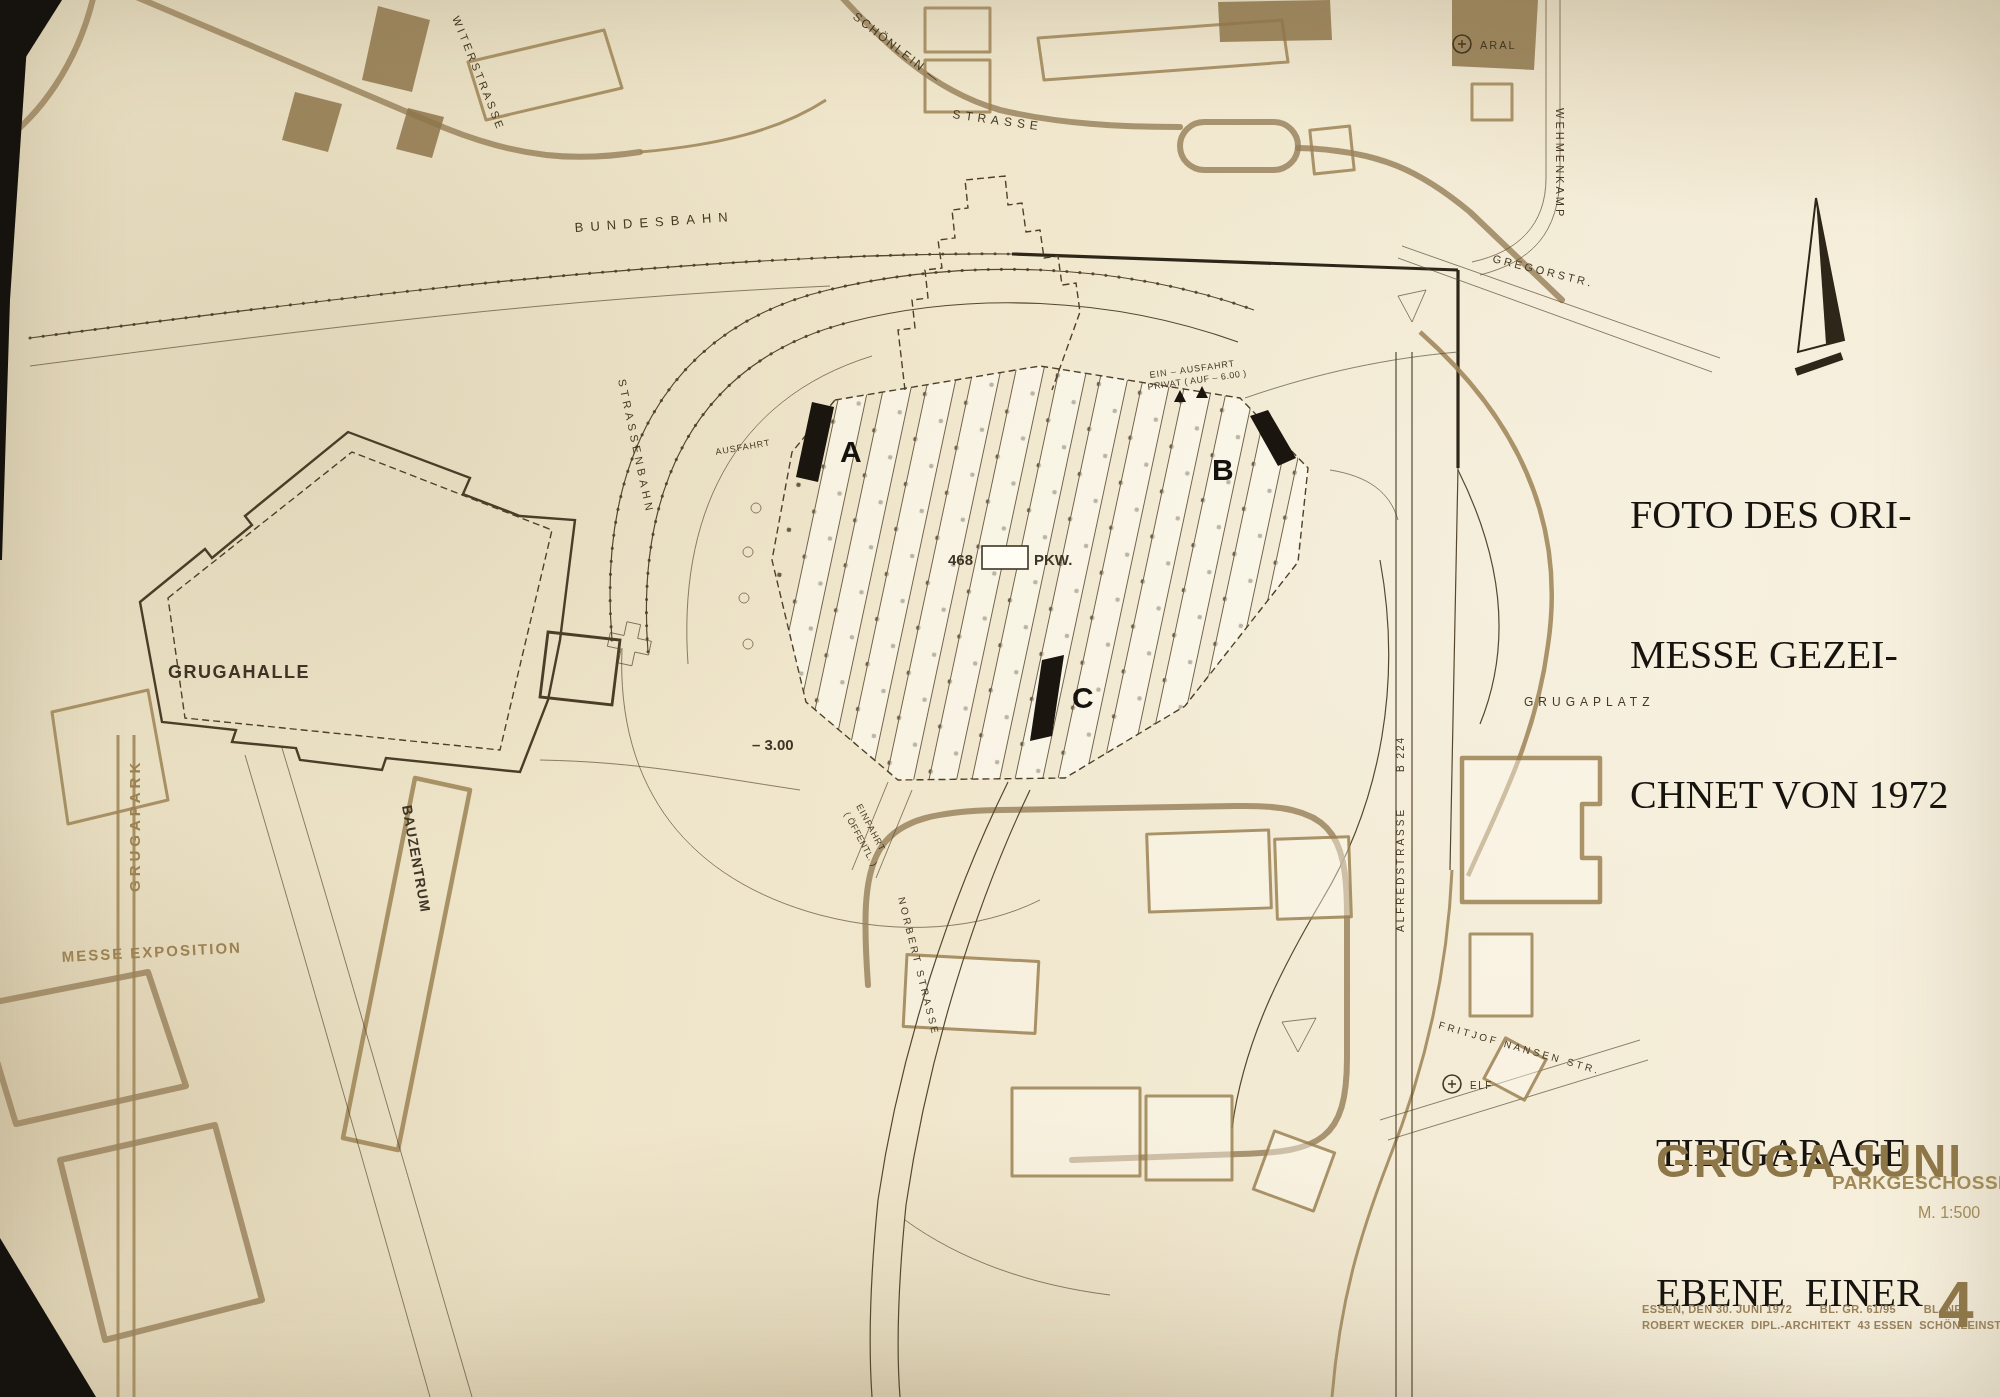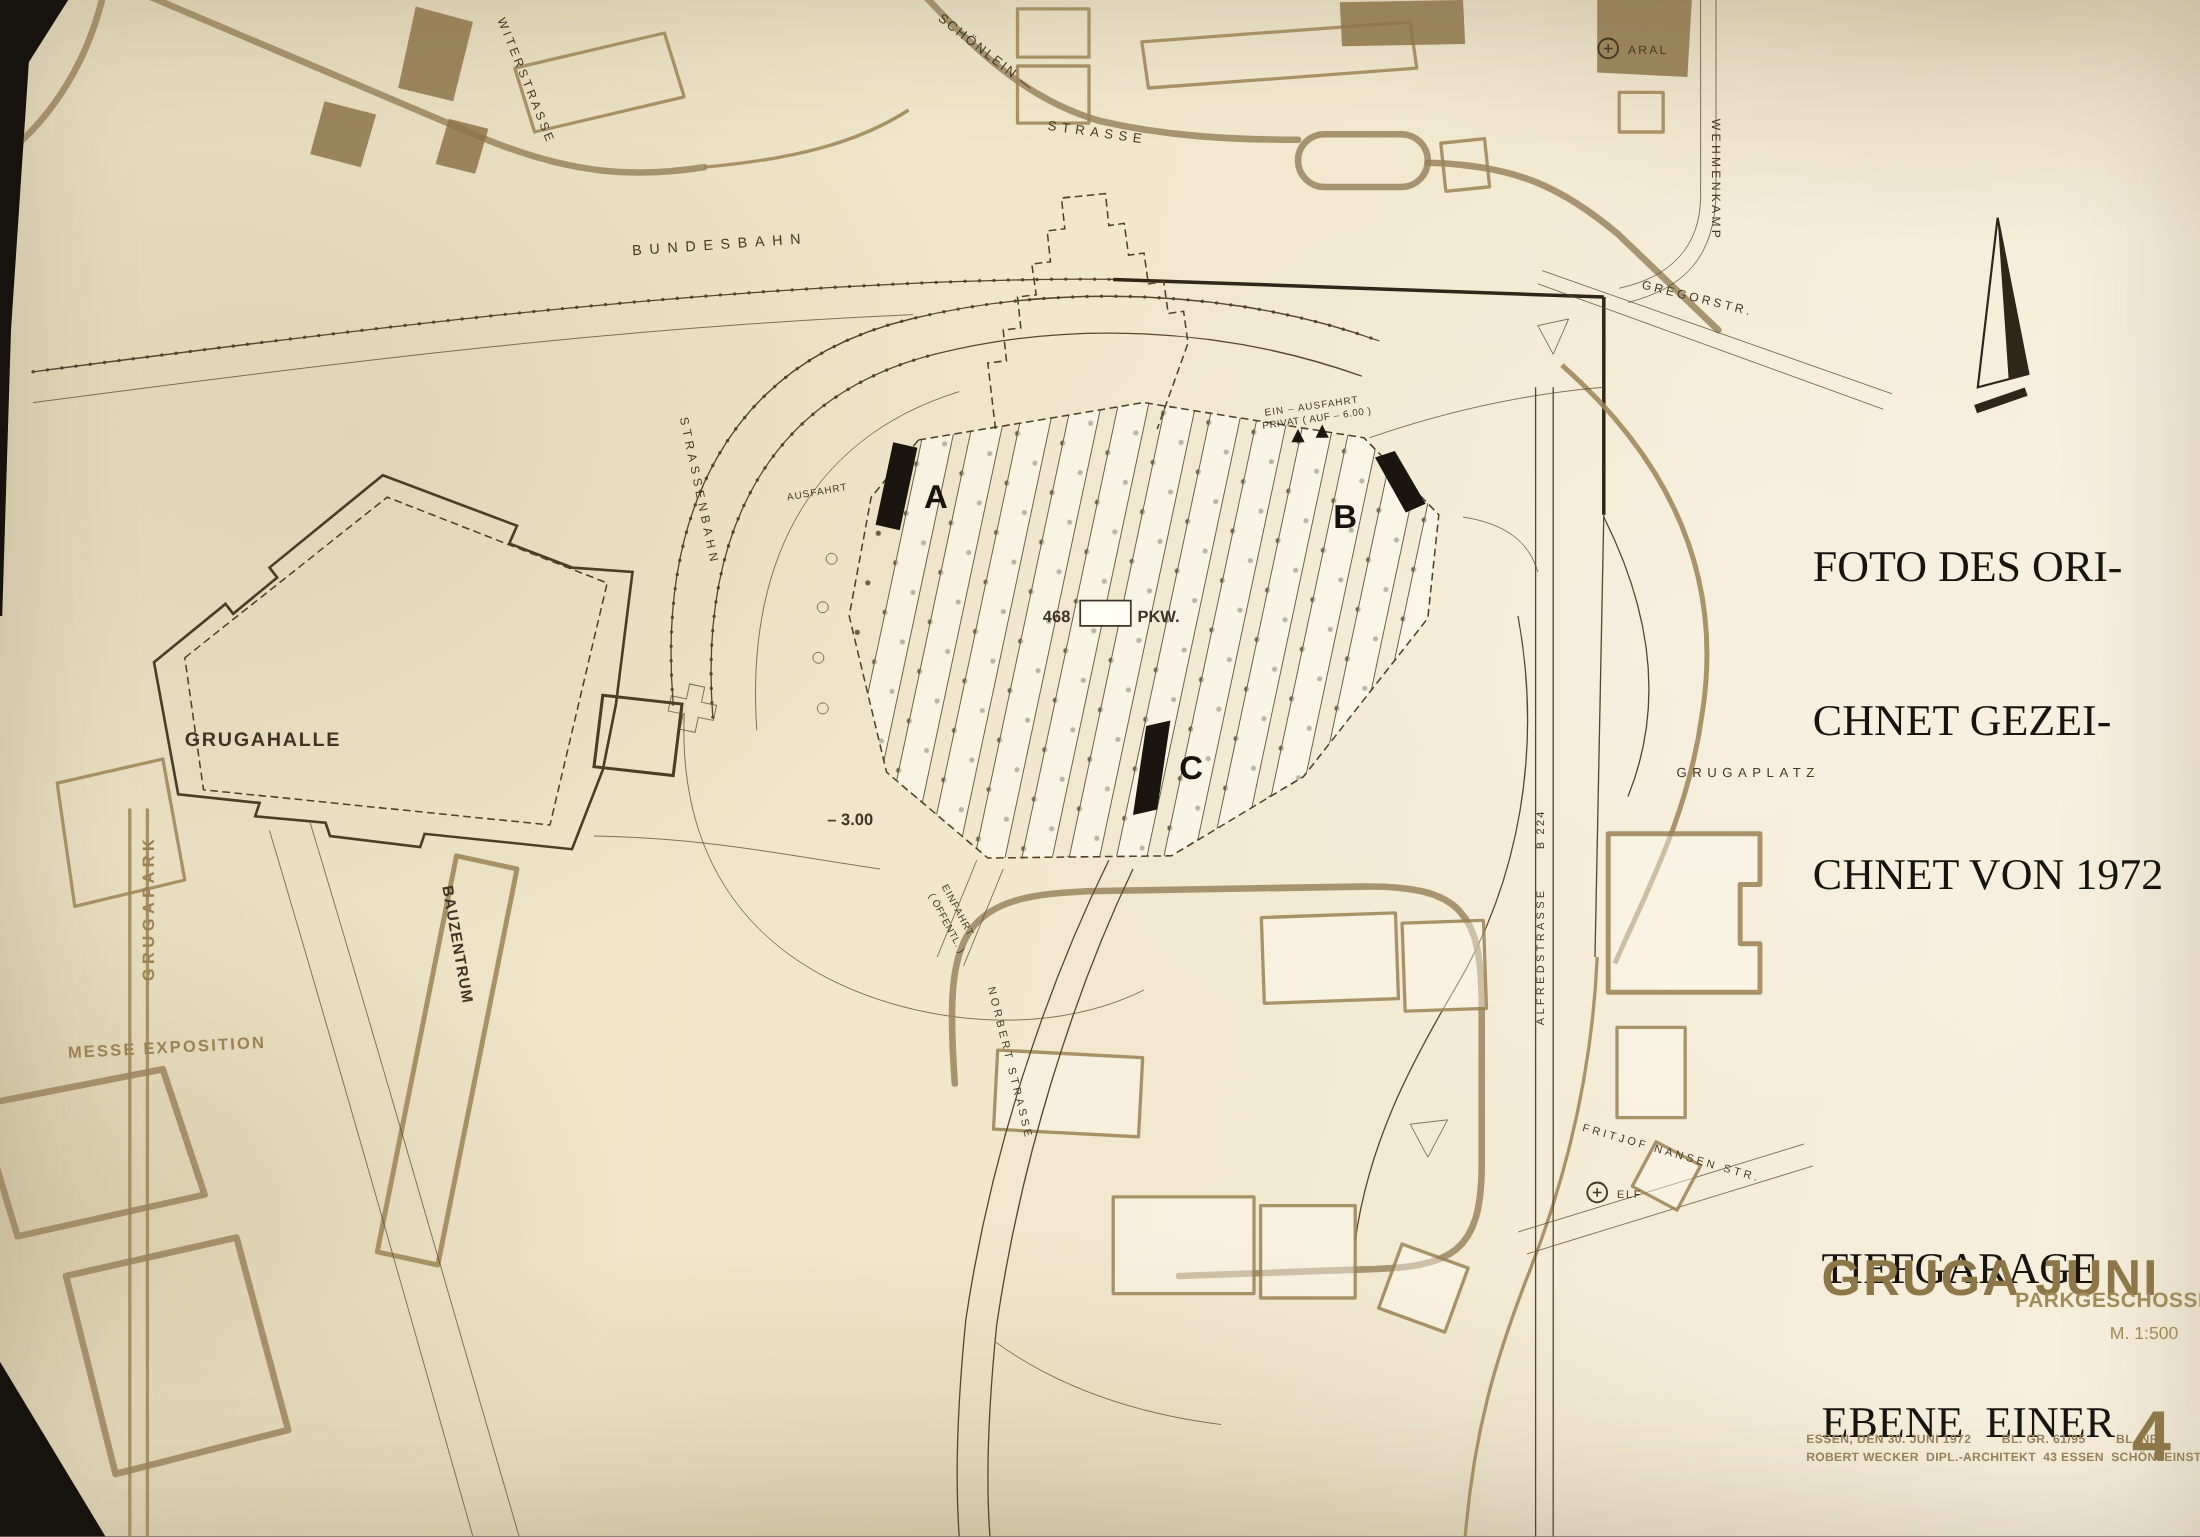--- a/index.html
+++ b/index.html
@@ -245,23 +245,23 @@
     <text class="ramp" x="1072" y="708">C</text>
   </g>
 
   <g>
     <polygon class="edge" points="0,0 30,0 10,300 2,560 0,560"></polygon>
     <polygon class="edge" points="0,0 62,0 0,98"></polygon>
     <polygon class="edge" points="0,1238 96,1397 0,1397"></polygon>
   </g>
 </svg>
 
-<div class="cap" style="left:1630px;top:398px;font-size:40px;margin-left:18px;">
+<div class="cap" style="left:1630px;top:398px;font-size:40px;">
   <div>FOTO DES ORI-</div>
-  <div>CHNET GEZEI-</div>
+  <div>MESSE GEZEI-</div>
   <div>CHNET VON 1972</div>
 </div>
 
 <div class="cap" style="left:1656px;top:1036px;font-size:40px;">
   <div>TIEFGARAGE</div>
   <div>EBENE  EINER</div>
 </div>
 
 <div class="brown" style="position:absolute;left:1656px;top:1134px;font-size:46px;letter-spacing:2px;">GRUGA JUNI</div>
 <div class="brown" style="position:absolute;left:1832px;top:1172px;font-size:19px;letter-spacing:.5px;color:#a08a58;">PARKGESCHOSSE</div>

